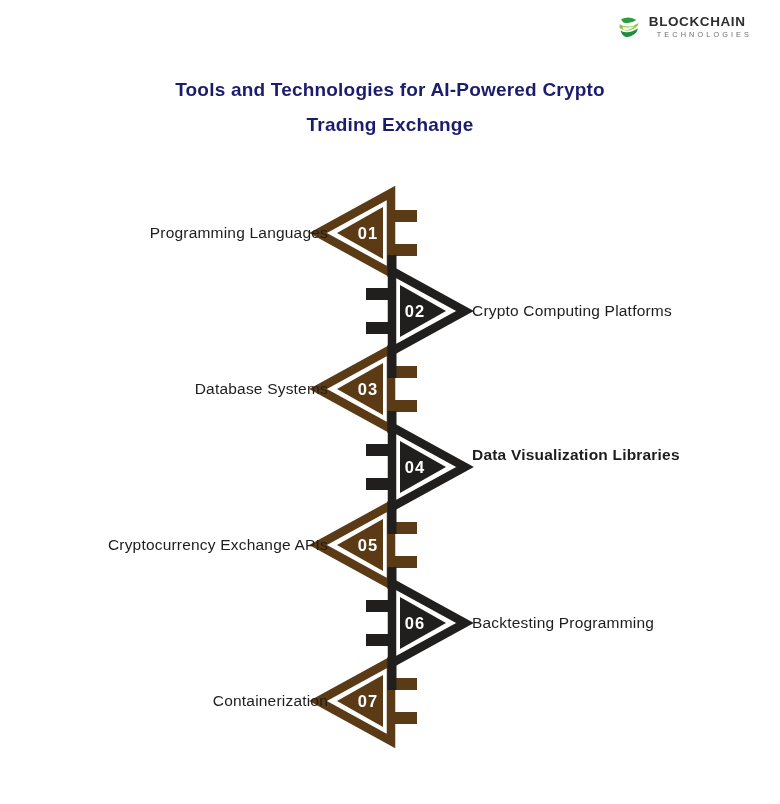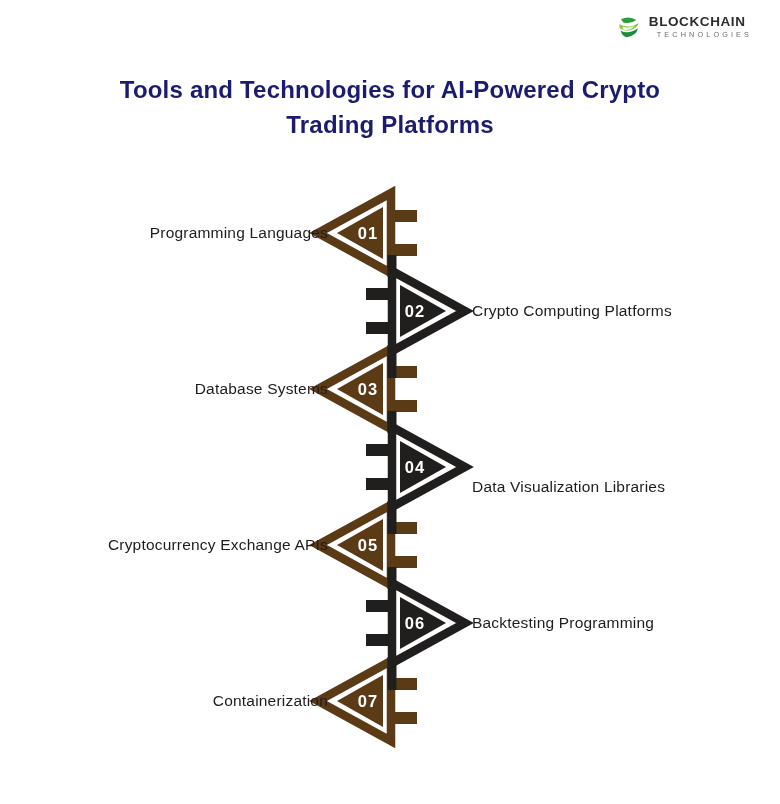--- a/index.html
+++ b/index.html
@@ -7,21 +7,21 @@
     position:relative;width:780px;height:804px;background:#ffffff;overflow:hidden;
     font-family:"Liberation Sans", sans-serif;
   }
   .logo{position:absolute;top:14px;right:28px;display:flex;align-items:center;gap:7px;}
   .logo-icon{width:26px;height:26px;flex:0 0 auto;}
   .logo-text{display:flex;flex-direction:column;line-height:1.05;}
   .logo-brand{font-size:13.5px;font-weight:bold;color:#2d2d2d;letter-spacing:.6px;}
   .logo-sub{font-size:7.3px;color:#6d6d6d;letter-spacing:3.1px;margin-top:2px;margin-left:8px;}
   .title{
     position:absolute;top:72px;left:50px;right:50px;text-align:center;
-    color:#1c1c6e;font-weight:bold;font-size:24px;line-height:35px;letter-spacing:.2px;
+    color:#1c1c6e;font-weight:bold;font-size:19px;line-height:35px;letter-spacing:.2px;
   }
   .title span{display:block;}
   #diagram{position:absolute;left:0;top:0;}
   .label{
     position:absolute;height:22px;line-height:22px;font-size:15.5px;color:#1d1d1d;
     font-weight:500;letter-spacing:.2px;white-space:nowrap;
   }
   .label.left{right:452px;text-align:right;}
   .label.right{left:472px;text-align:left;}
   .num{
@@ -42,21 +42,21 @@
       <path d="M6.2 11.8 Q12 13.6 17.8 10.9 Q12.2 16.4 6.2 14.2 Z" fill="#ffffff" opacity="0.85"></path>
     </svg>
     <div class="logo-text">
       <span class="logo-brand">BLOCKCHAIN</span>
       <span class="logo-sub">TECHNOLOGIES</span>
     </div>
   </div>
 
   <div class="title">
     <span>Tools and Technologies for AI-Powered Crypto</span>
-    <span>Trading Platforms</span>
+    <span>Trading Exchange</span>
   </div>
 
   <svg id="diagram" width="780" height="804" viewBox="0 0 780 804">
       <rect x="390" y="210" width="27" height="12" fill="#5b3a16"></rect>
       <rect x="390" y="244" width="27" height="12" fill="#5b3a16"></rect>
       <polygon points="318,233 391,193 391,273" fill="none" stroke="#5b3a16" stroke-width="8.5" stroke-linejoin="miter"></polygon>
       <polygon points="337,233 383,207 383,259" fill="#5b3a16"></polygon>
       <rect x="390" y="366" width="27" height="12" fill="#5b3a16"></rect>
       <rect x="390" y="400" width="27" height="12" fill="#5b3a16"></rect>
       <polygon points="318,389 391,349 391,429" fill="none" stroke="#5b3a16" stroke-width="8.5" stroke-linejoin="miter"></polygon>
@@ -93,19 +93,19 @@
       <text x="415" y="473" class="num">04</text>
       <text x="368" y="551" class="num">05</text>
       <text x="415" y="629" class="num">06</text>
       <text x="368" y="707" class="num">07</text>
     </svg>
 
   <div id="labels">
       <div class="label left" style="top: 222px;">Programming Languages</div>
       <div class="label right" style="top: 300px;">Crypto Computing Platforms</div>
       <div class="label left" style="top: 378px;">Database Systems</div>
-      <div class="label right" style="top: 476px;">Data Visualization Libraries</div>
+      <div class="label right" style="top: 444px; font-weight: bold;">Data Visualization Libraries</div>
       <div class="label left" style="top: 534px;">Cryptocurrency Exchange APIs</div>
       <div class="label right" style="top: 612px;">Backtesting Programming</div>
       <div class="label left" style="top: 690px;">Containerization</div>
     </div>
 
 </div>
 
 </body></html>

